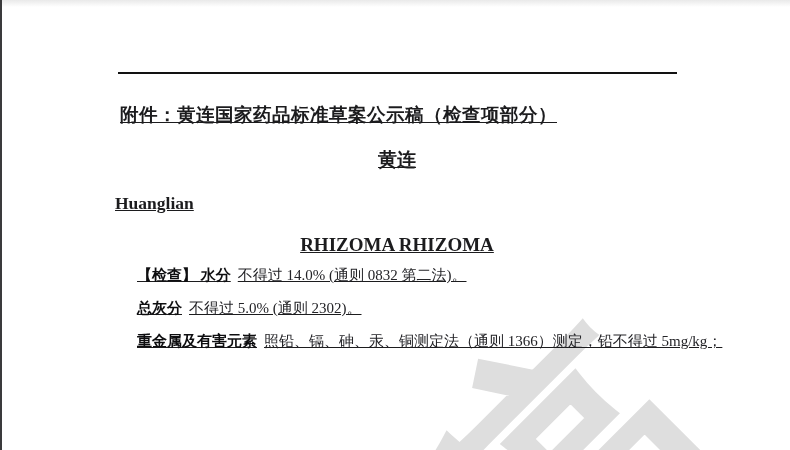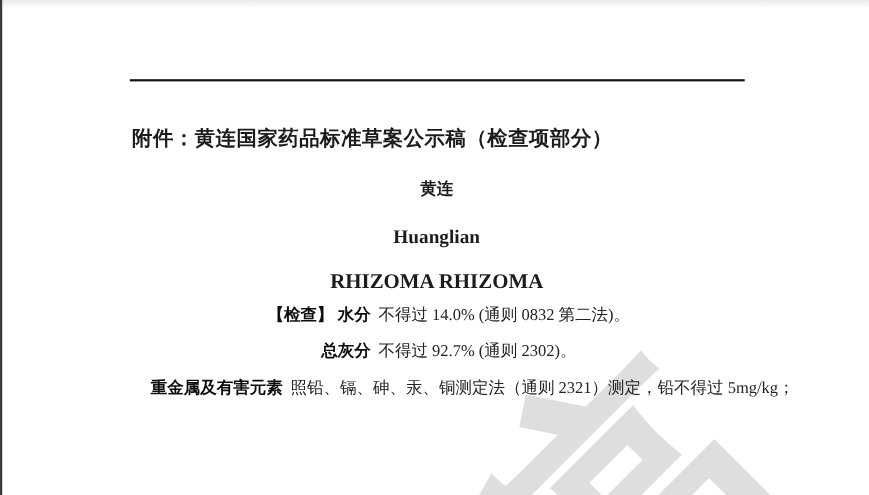--- a/index.html
+++ b/index.html
@@ -50,41 +50,42 @@
     position: absolute;
     top: 72px;
     left: 118px;
     width: 559px;
     height: 2px;
     background: #121212;
   }
   .content {
     position: absolute;
     left: 115px;
-    top: 12px;
+    top: 0;
     width: 564px;
+    text-decoration: underline;
   }
   .attachment-title {
     margin: 104px 0 0 5px;
     font-size: 18.5px;
     line-height: 22px;
     font-weight: bold;
     white-space: nowrap;
     letter-spacing: 0.5px;
   }
   .title-cn {
     margin: 23px 0 0 0;
     text-align: center;
-    font-size: 15px;
+    font-size: 19px;
     line-height: 22px;
     font-weight: bold;
   }
   .title-pinyin {
     margin: 21px 0 0 0;
-    text-align: center;
+    text-align: left;
     font-size: 17.5px;
     line-height: 22px;
     font-weight: bold;
   }
   .title-latin {
     margin: 20px 0 0 0;
     text-align: center;
     font-size: 19px;
     line-height: 22px;
     font-weight: bold;
@@ -94,21 +95,20 @@
     font-size: 15px;
     line-height: 33px;
     color: #232327;
   }
   .body-line {
     margin: 0;
     white-space: nowrap;
   }
   .body-line.indent {
     padding-left: 22px;
-    text-align: center;
   }
   .line-label {
     font-weight: bold;
     color: #0e0e10;
     margin-right: 7px;
   }
   .line-label:empty {
     margin-right: 0;
   }
 </style>
@@ -134,23 +134,23 @@
 
     <div class="title-latin">RHIZOMA RHIZOMA</div>
 
     <div class="body-lines">
 
       <div class="body-line indent">
         <span class="line-label">【检查】 水分</span><span class="line-text">不得过 14.0% (通则 0832 第二法)。</span>
       </div>
 
       <div class="body-line indent">
-        <span class="line-label">总灰分</span><span class="line-text">不得过 92.7% (通则 2302)。</span>
+        <span class="line-label">总灰分</span><span class="line-text">不得过 5.0% (通则 2302)。</span>
       </div>
 
       <div class="body-line indent">
-        <span class="line-label">重金属及有害元素</span><span class="line-text">照铅、镉、砷、汞、铜测定法（通则 2321）测定，铅不得过 5mg/kg；</span>
+        <span class="line-label">重金属及有害元素</span><span class="line-text">照铅、镉、砷、汞、铜测定法（通则 1366）测定，铅不得过 5mg/kg；</span>
       </div>
 
 
     </div>
   </div>
 </div>
 
 </body></html>

